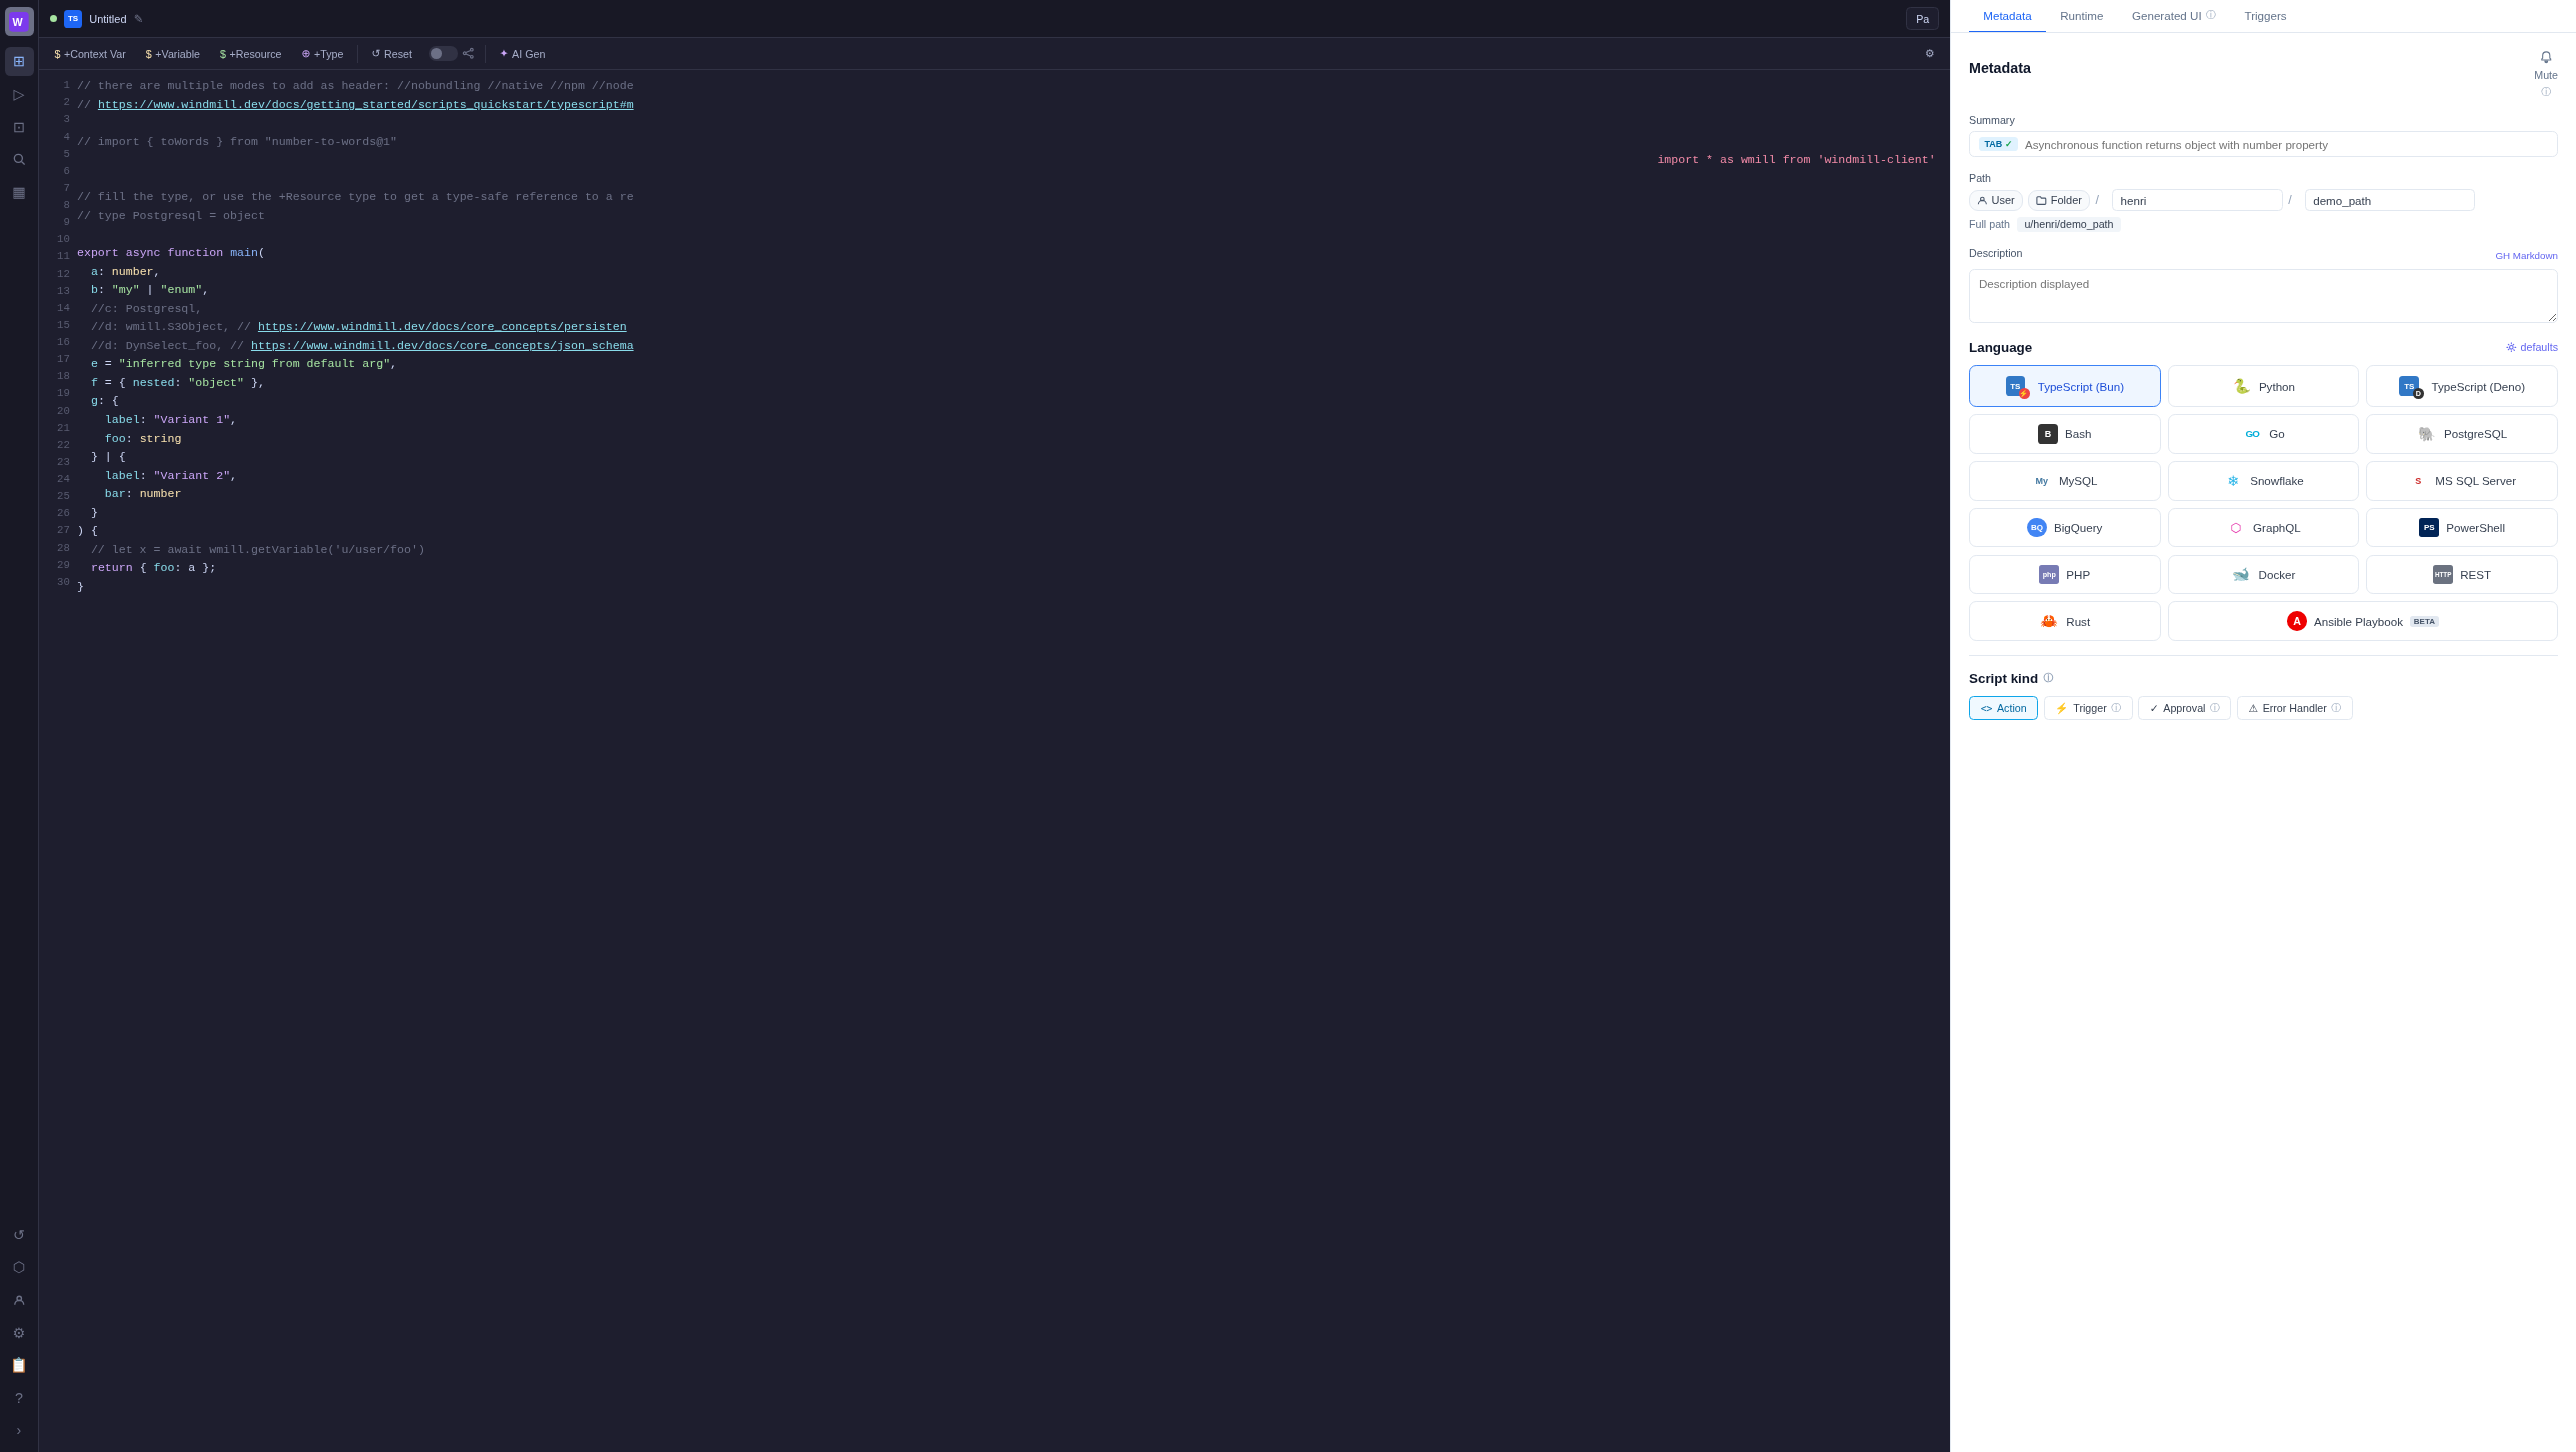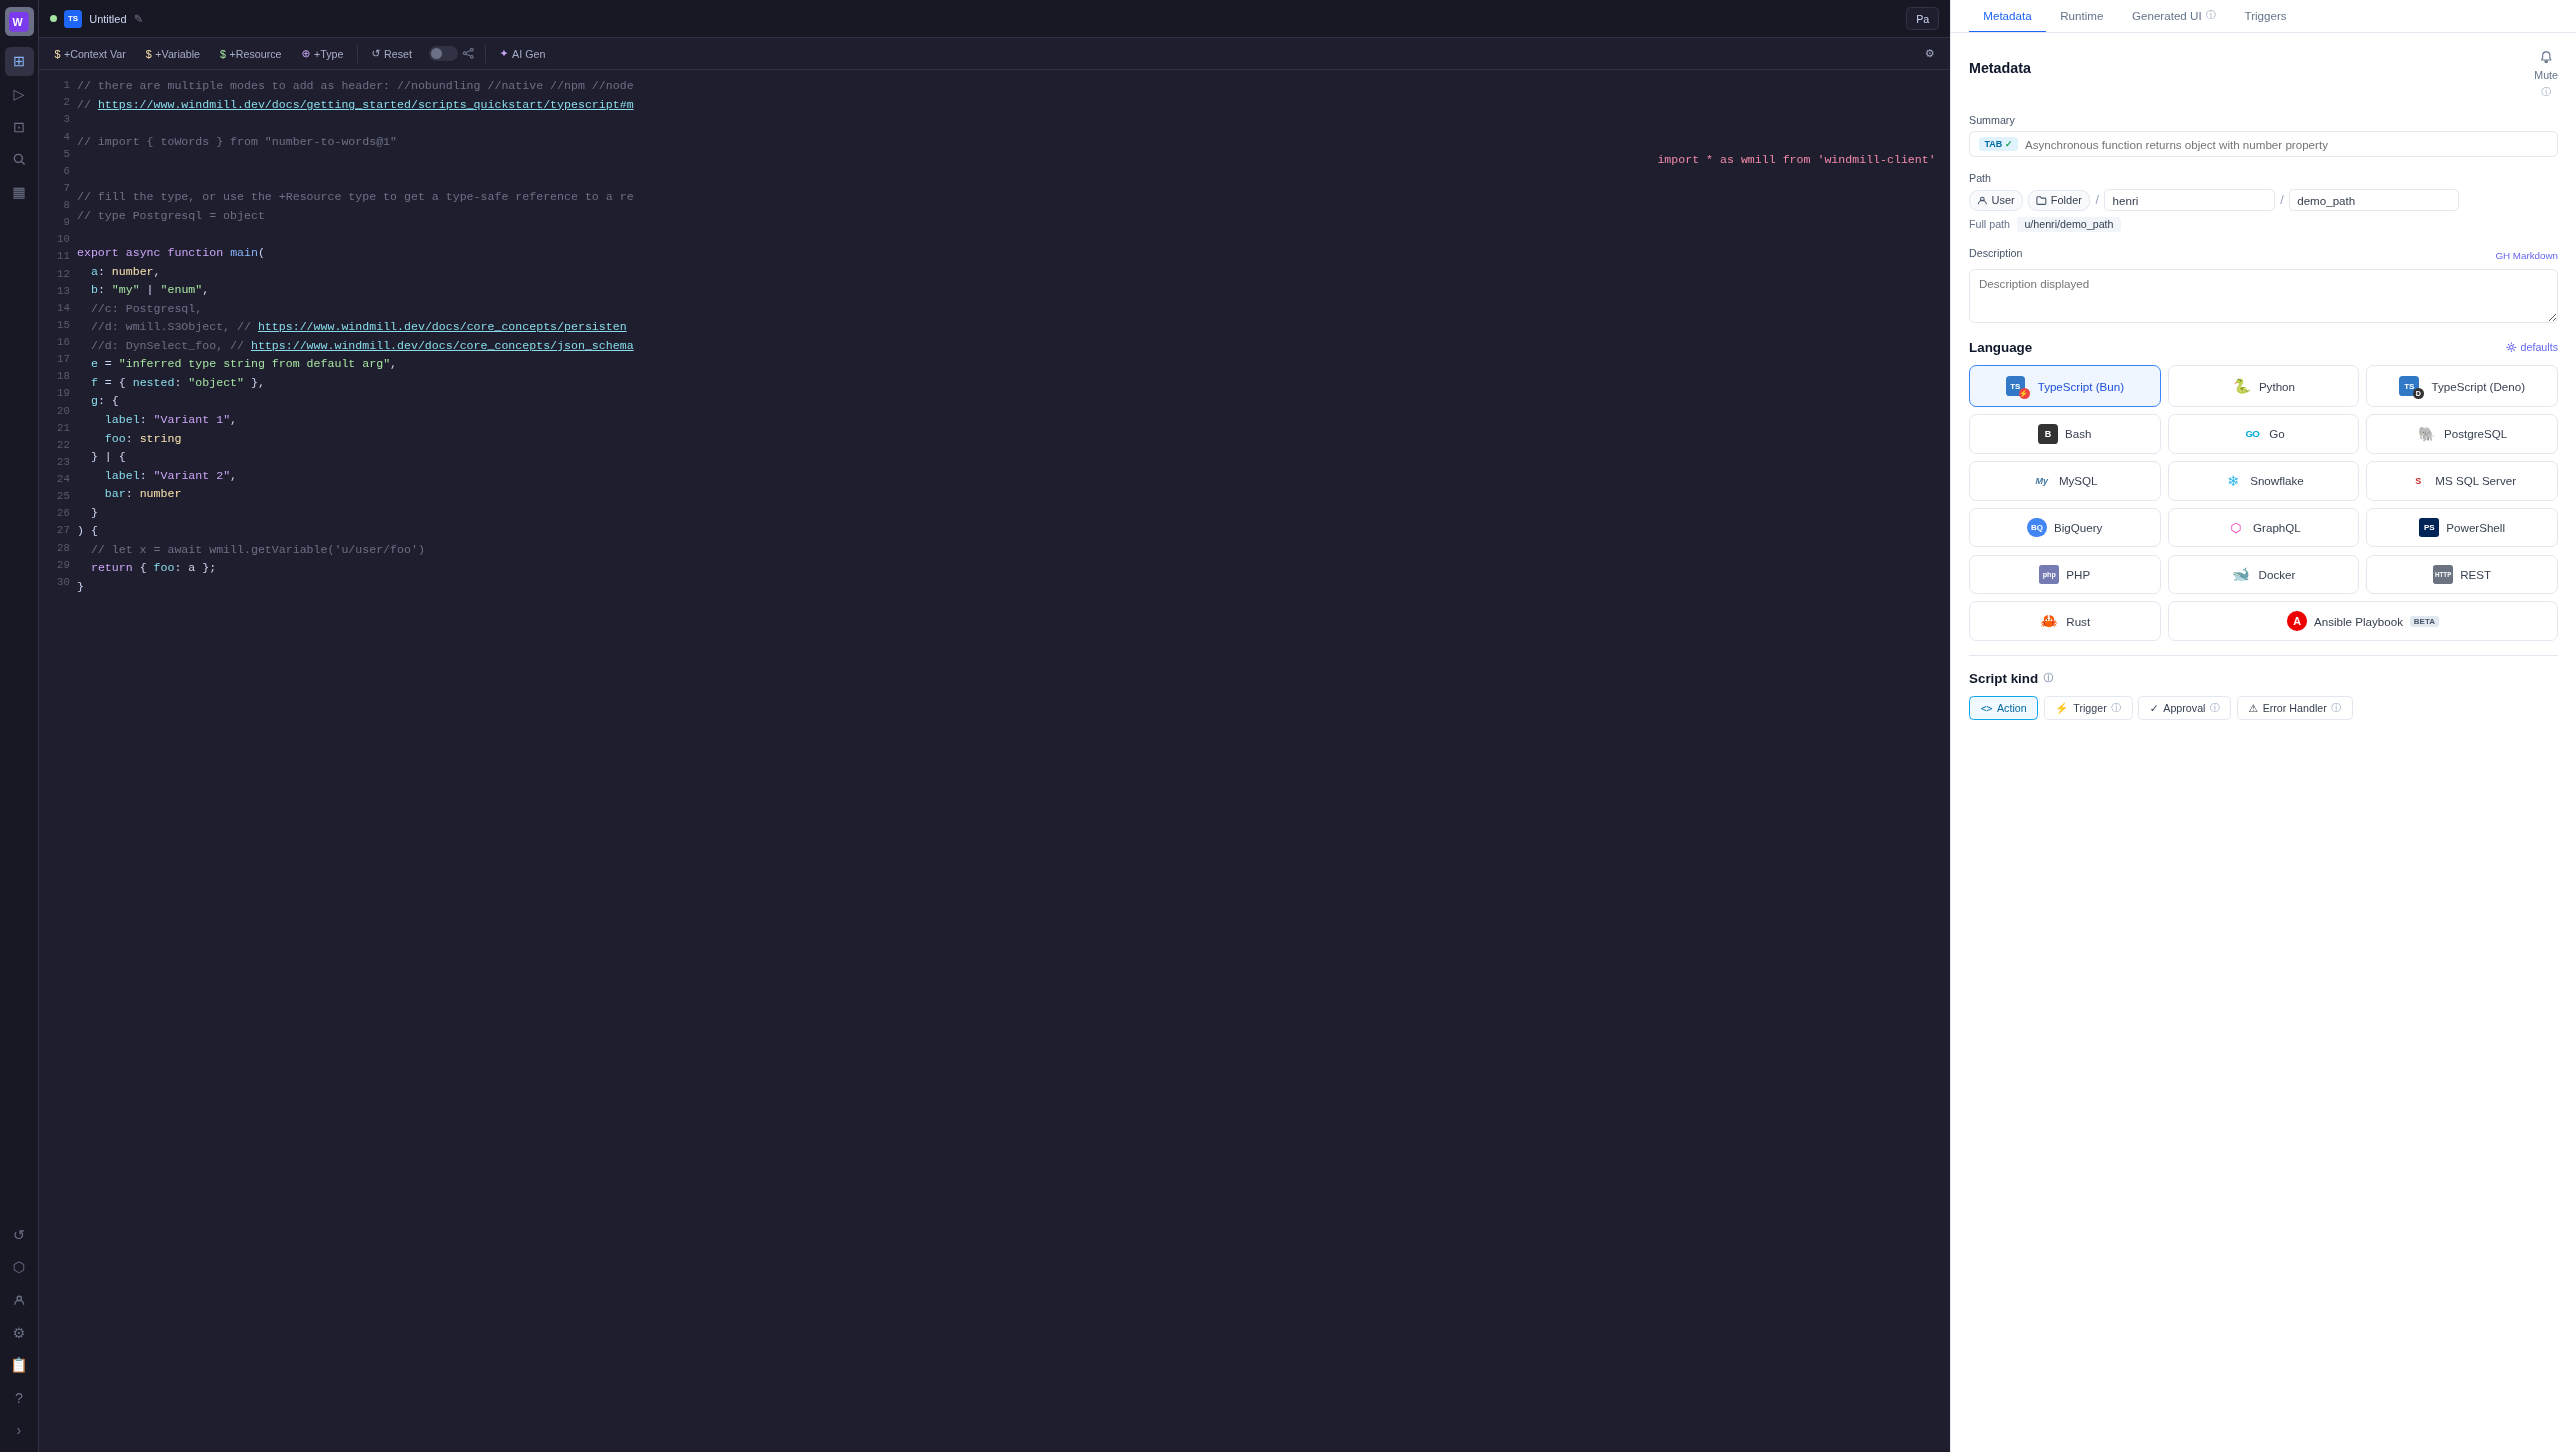--- a/index.html
+++ b/index.html
@@ -321,20 +321,21 @@
     }
     .path-input {
       border: 0.9px solid #e2e8f0;
       border-radius: 4.5px;
       padding: 3.6px 7.2px;
       font-size: 11.6px;
       color: #374151;
       background: #fff;
       outline: none;
       min-width: 107px;
+      margin-left: 8px;
     }
     .full-path-row {
       display: flex;
       align-items: center;
       gap: 7.2px;
       margin-bottom: 14.3px;
     }
     .full-path-label {
       font-size: 10.7px;
       color: #64748b;
@@ -743,21 +744,21 @@
         <div style="width:19.7px;height:19.7px;display:flex;align-items:center;justify-content:center;color:#00add8;font-size:9.8px;font-weight:900;letter-spacing:-0.9px;">GO</div>
         <span>Go</span>
       </div>
 
       <div class="lang-btn">
         <div style="width:19.7px;height:19.7px;display:flex;align-items:center;justify-content:center;font-size:14.3px;">🐘</div>
         <span>PostgreSQL</span>
       </div>
 
       <div class="lang-btn">
-        <div style="width:19.7px;height:19.7px;display:flex;align-items:center;justify-content:center;color:#4479a1;font-size:9px;font-weight:700;font-style:italic;">My</div>
+        <div style="width:19.7px;height:19.7px;display:flex;align-items:center;justify-content:center;color:#4479a1;font-size:9px;font-weight:700;">My</div>
         <span>MySQL</span>
       </div>
 
       <div class="lang-btn">
         <div style="width:19.7px;height:19.7px;display:flex;align-items:center;justify-content:center;color:#29b5e8;font-size:14.3px;">❄</div>
         <span>Snowflake</span>
       </div>
 
       <div class="lang-btn">
         <div style="width:19.7px;height:19.7px;display:flex;align-items:center;justify-content:center;color:#cc2927;font-size:9px;font-weight:700;">S</div>

